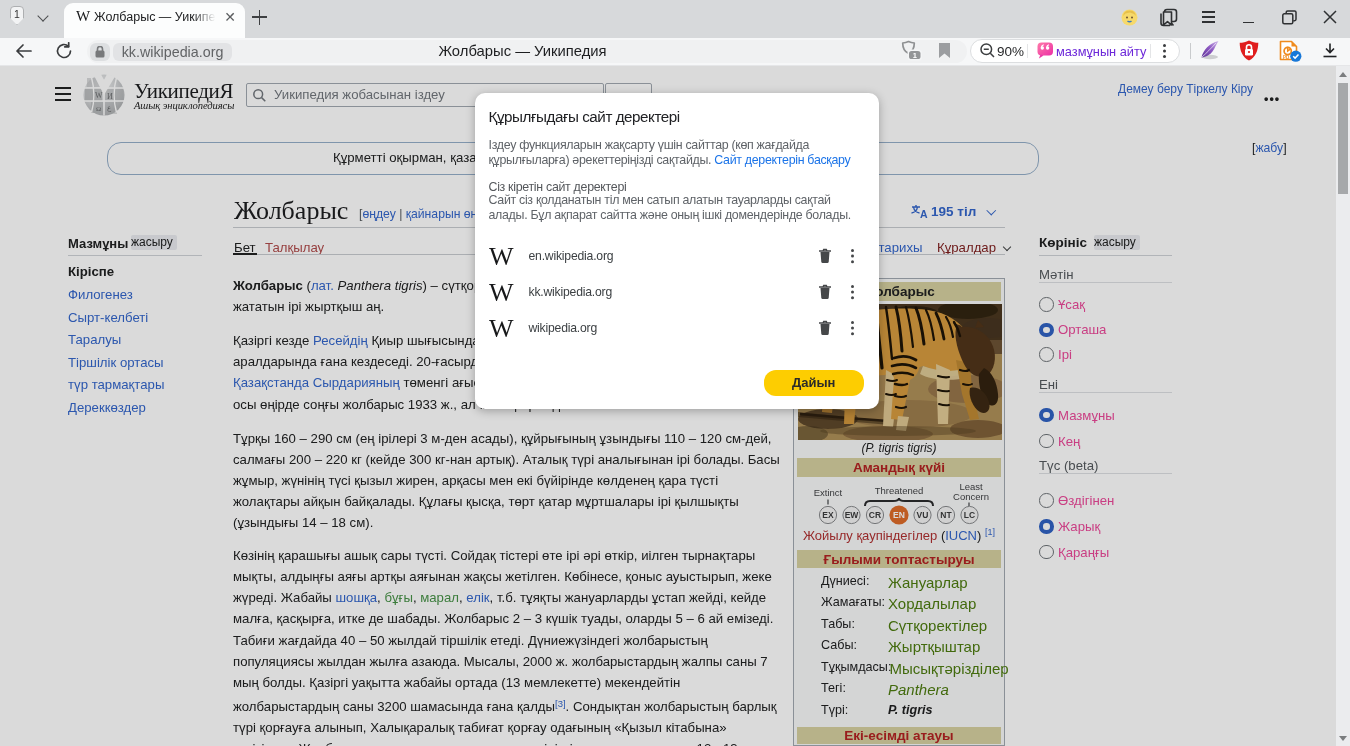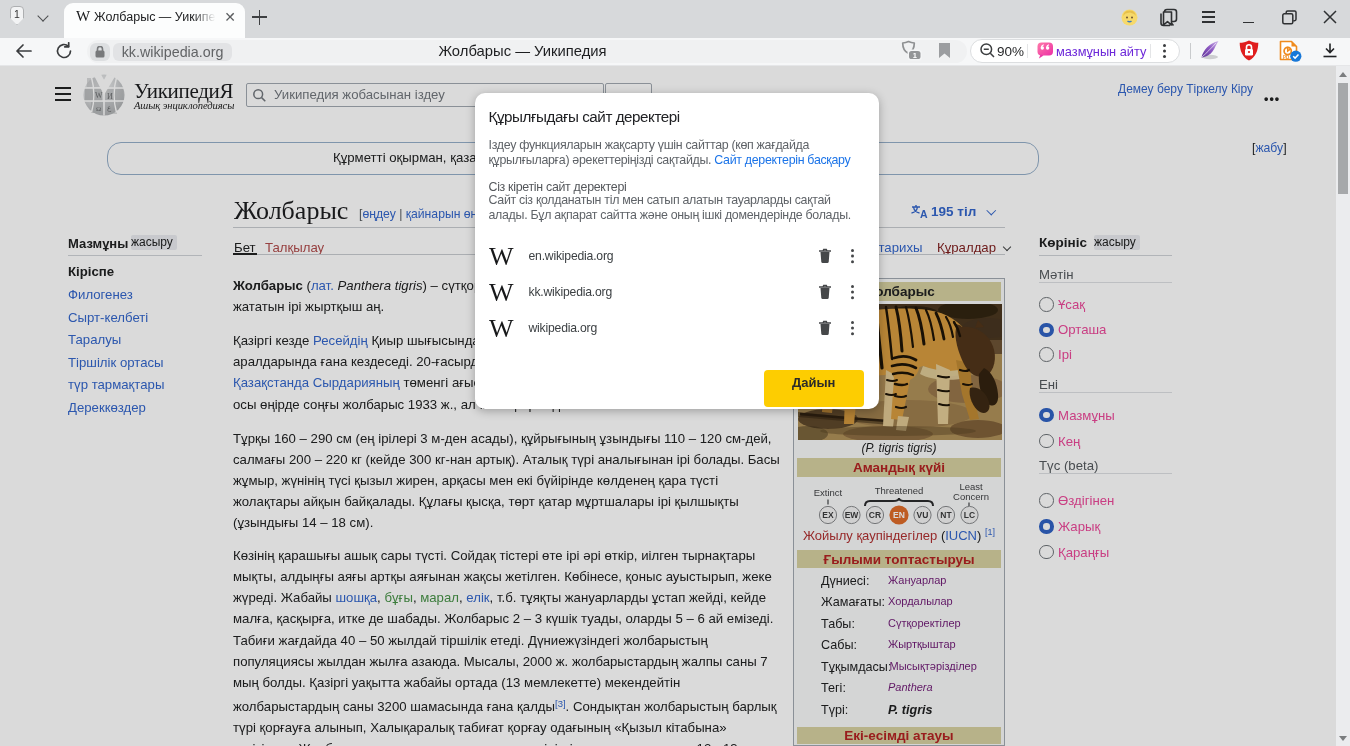--- a/index.html
+++ b/index.html
@@ -36,21 +36,21 @@
 .pill{background:#eaecf0;border-radius:2px;font-size:12px;color:#202122;text-align:left}
 .hair{background:#c8ccd1;height:1px}
 .glabel{font-size:13.2px;color:#54595d}
 .radio{width:14.5px;height:14.5px;border-radius:50%;border:1.2px solid #6e7378;background:#fff}
 .radio.sel{border:4.6px solid #2f62c4}
 .rlabel{font-size:13.2px;color:#ec4899}
 
 #infobox{left:793px;top:212px;width:212px;height:468px;background:#f8f9fa;border:1px solid #a2a9b1}
 .ib-bar{left:3px;width:204px;background:#d6d0a0;text-align:center;font-weight:bold;font-size:13.5px;color:#b32121;line-height:19px}
 .ib-lab{font-size:12.6px;color:#202122}
-.ib-val{font-size:11px;color:#701a75}
+.ib-val{font-size:15px;color:#4d7c0f}
 
 #dim{position:absolute;left:0;top:66px;width:1336px;height:680px;background:rgba(8,9,10,0.148);z-index:40}
 
 #sbar{position:absolute;left:1336px;top:66px;width:14px;height:680px;background:#ebecee;z-index:45}
 #sthumb{position:absolute;left:2px;top:17px;width:10px;height:111px;background:#a6a8aa}
 
 #dlg{position:absolute;left:475px;top:93px;width:404px;height:316px;background:#fff;border-radius:10px;box-shadow:0 2px 10px rgba(0,0,0,0.28);z-index:60}
 #dlg > div,#dlg > svg{position:absolute}
 .dgrey{white-space:nowrap;font-size:12.4px;letter-spacing:-0.3px;line-height:14.7px;color:#5f6368}
 .drow{font-size:12.2px;letter-spacing:-0.2px;color:#3c4043}
@@ -430,15 +430,15 @@
         <path d="M2.5 4 h9 l-0.8 10 a1.5 1.5 0 0 1 -1.5 1 h-4.4 a1.5 1.5 0 0 1 -1.5 -1 Z" fill="#454749"></path>
         <path d="M1 3 h12 M5 3 l0.7 -1.6 h2.6 L9 3" stroke="#454749" stroke-width="1.4" fill="none"></path>
       </svg>
     <svg style="left:343px;top:227px" width="14" height="15" viewBox="0 0 14 15">
         <path d="M2.5 4 h9 l-0.8 10 a1.5 1.5 0 0 1 -1.5 1 h-4.4 a1.5 1.5 0 0 1 -1.5 -1 Z" fill="#454749"></path>
         <path d="M1 3 h12 M5 3 l0.7 -1.6 h2.6 L9 3" stroke="#454749" stroke-width="1.4" fill="none"></path>
       </svg>
     <div style="left:376px;top:156px;width:3.4px;height:3.4px;border-radius:50%;background:#454749;box-shadow:0 5.6px 0 #454749,0 11.2px 0 #454749"></div>
     <div style="left:376px;top:192px;width:3.4px;height:3.4px;border-radius:50%;background:#454749;box-shadow:0 5.6px 0 #454749,0 11.2px 0 #454749"></div>
     <div style="left:376px;top:228px;width:3.4px;height:3.4px;border-radius:50%;background:#454749;box-shadow:0 5.6px 0 #454749,0 11.2px 0 #454749"></div>
-    <div style="left:288.5px;top:277.3px;width:100.5px;height:37px;background:#fdcd01;border-radius:4px;text-align:center;font-size:13px;font-weight:bold;color:#2b2b28;line-height:25px">Дайын</div>
+    <div style="left:288.5px;top:277.3px;width:100.5px;height:26px;background:#fdcd01;border-radius:12px;text-align:center;font-size:13px;font-weight:bold;color:#2b2b28;line-height:25px">Дайын</div>
   </div>
 </div>
 
 </body></html>

